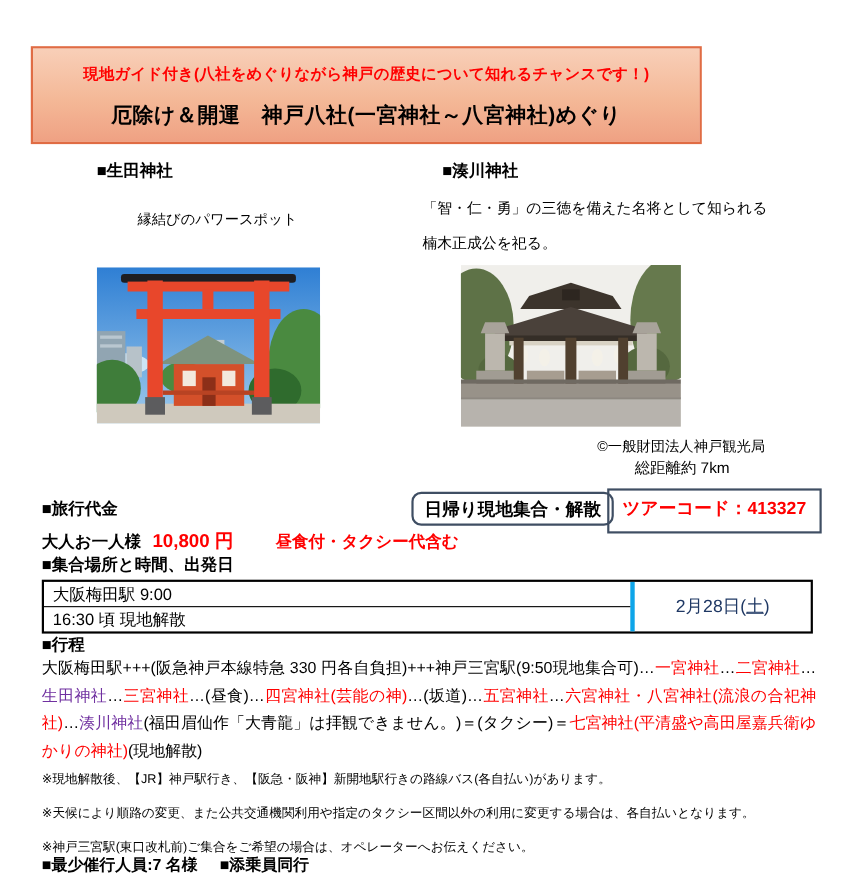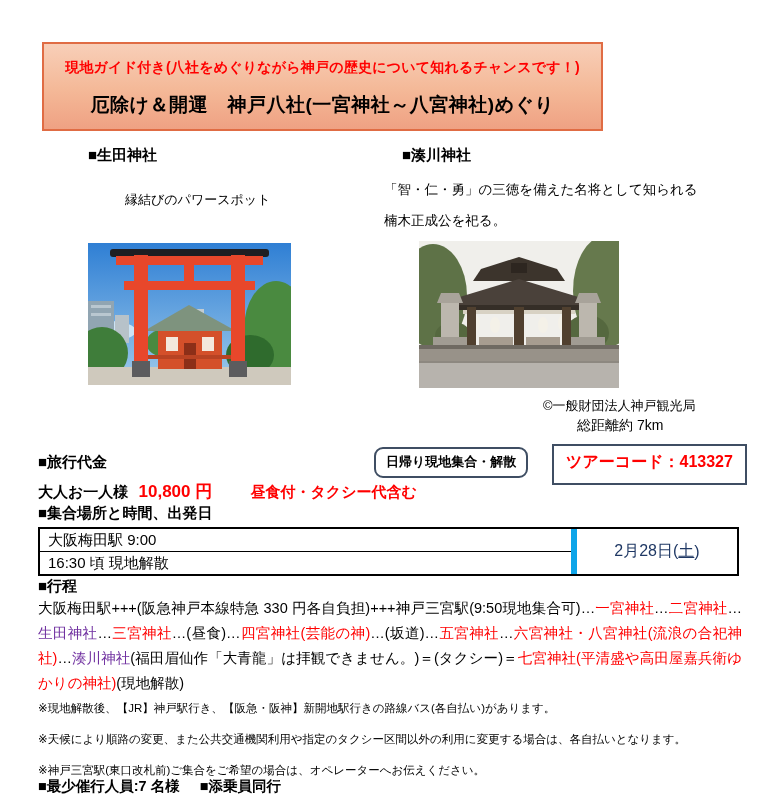--- a/index.html
+++ b/index.html
@@ -4,52 +4,52 @@
 <style>
   * { margin:0; padding:0; box-sizing:border-box; }
   html,body { background:#fff; }
   body { font-family:"Liberation Sans","DejaVu Sans",sans-serif; color:#000; }
   #page {
     position:relative; width:774px; height:806px; background:#ffffff;
     overflow:hidden; margin:0 auto;
   }
   
   .banner {
-    position:absolute; left:42px; top:42px; width:561px; height:89px;
+    position:absolute; left:28px; top:42px; width:610px; height:89px;
     border:2px solid #e06c44;
     background:linear-gradient(180deg,#f8cfb8 0%,#f4b897 55%,#efa183 100%);
     text-align:center;
   }
   .banner-subtitle { margin-top:15px; font-size:14px; font-weight:bold; color:#ff0000; letter-spacing:0.2px; }
   .banner-title    { margin-top:15px; font-size:19px; font-weight:bold; color:#000; letter-spacing:0.5px; }
   
   .h-bold { position:absolute; font-size:15px; font-weight:bold; color:#000; }
   .plain  { position:absolute; font-size:13px; color:#000; }
   
   .photo { position:absolute; display:block; }
   
   .badge-round {
     position:absolute; left:374px; top:447px; height:31px; padding:4px 10px 0 10px;
-    border:2px solid #3f4e63; border-radius:9px; font-size:13px; font-weight:bold; color:#000;
+    border:2px solid #3f4e63; border-radius:9px; font-size:16px; font-weight:bold; color:#000;
   }
   .badge-rect {
     position:absolute; left:552px; top:444px; height:41px; padding:6px 12px 0 12px;
     border:2px solid #3f4e63; font-size:16px; font-weight:bold; color:#ff0000;
   }
   
   .price-line { position:absolute; left:38px; top:480px; font-size:15px; }
   .price-label { font-weight:bold;text-align:right; }
   .price-value { font-size:17px; font-weight:bold; color:#ff0000; margin-left:6px; }
   .price-note  { font-size:15px; font-weight:bold; color:#ff0000; margin-left:34px; }
   
   .meet-table {
     position:absolute; left:38px; top:527px; width:701px; height:49px;
     border:2px solid #000; display:flex;
   }
-  .meet-left { width:540px; border-right:6px solid #0ea5e9; display:flex; flex-direction:column; }
+  .meet-left { width:540px; border-right:4px solid #0ea5e9; display:flex; flex-direction:column; }
   .meet-row { flex:1; display:flex; align-items:center; padding-left:8px; font-size:15px; }
   .meet-row + .meet-row { border-top:1.5px solid #000; }
   .meet-date {
     width:161px; display:flex; align-items:center; justify-content:center;
     font-size:16px; color:#1f3864;
   }
   
   .itinerary {
     position:absolute; left:38px; top:596px; width:704px;
     font-size:14.5px; line-height:25px; color:#000; text-align:justify;

